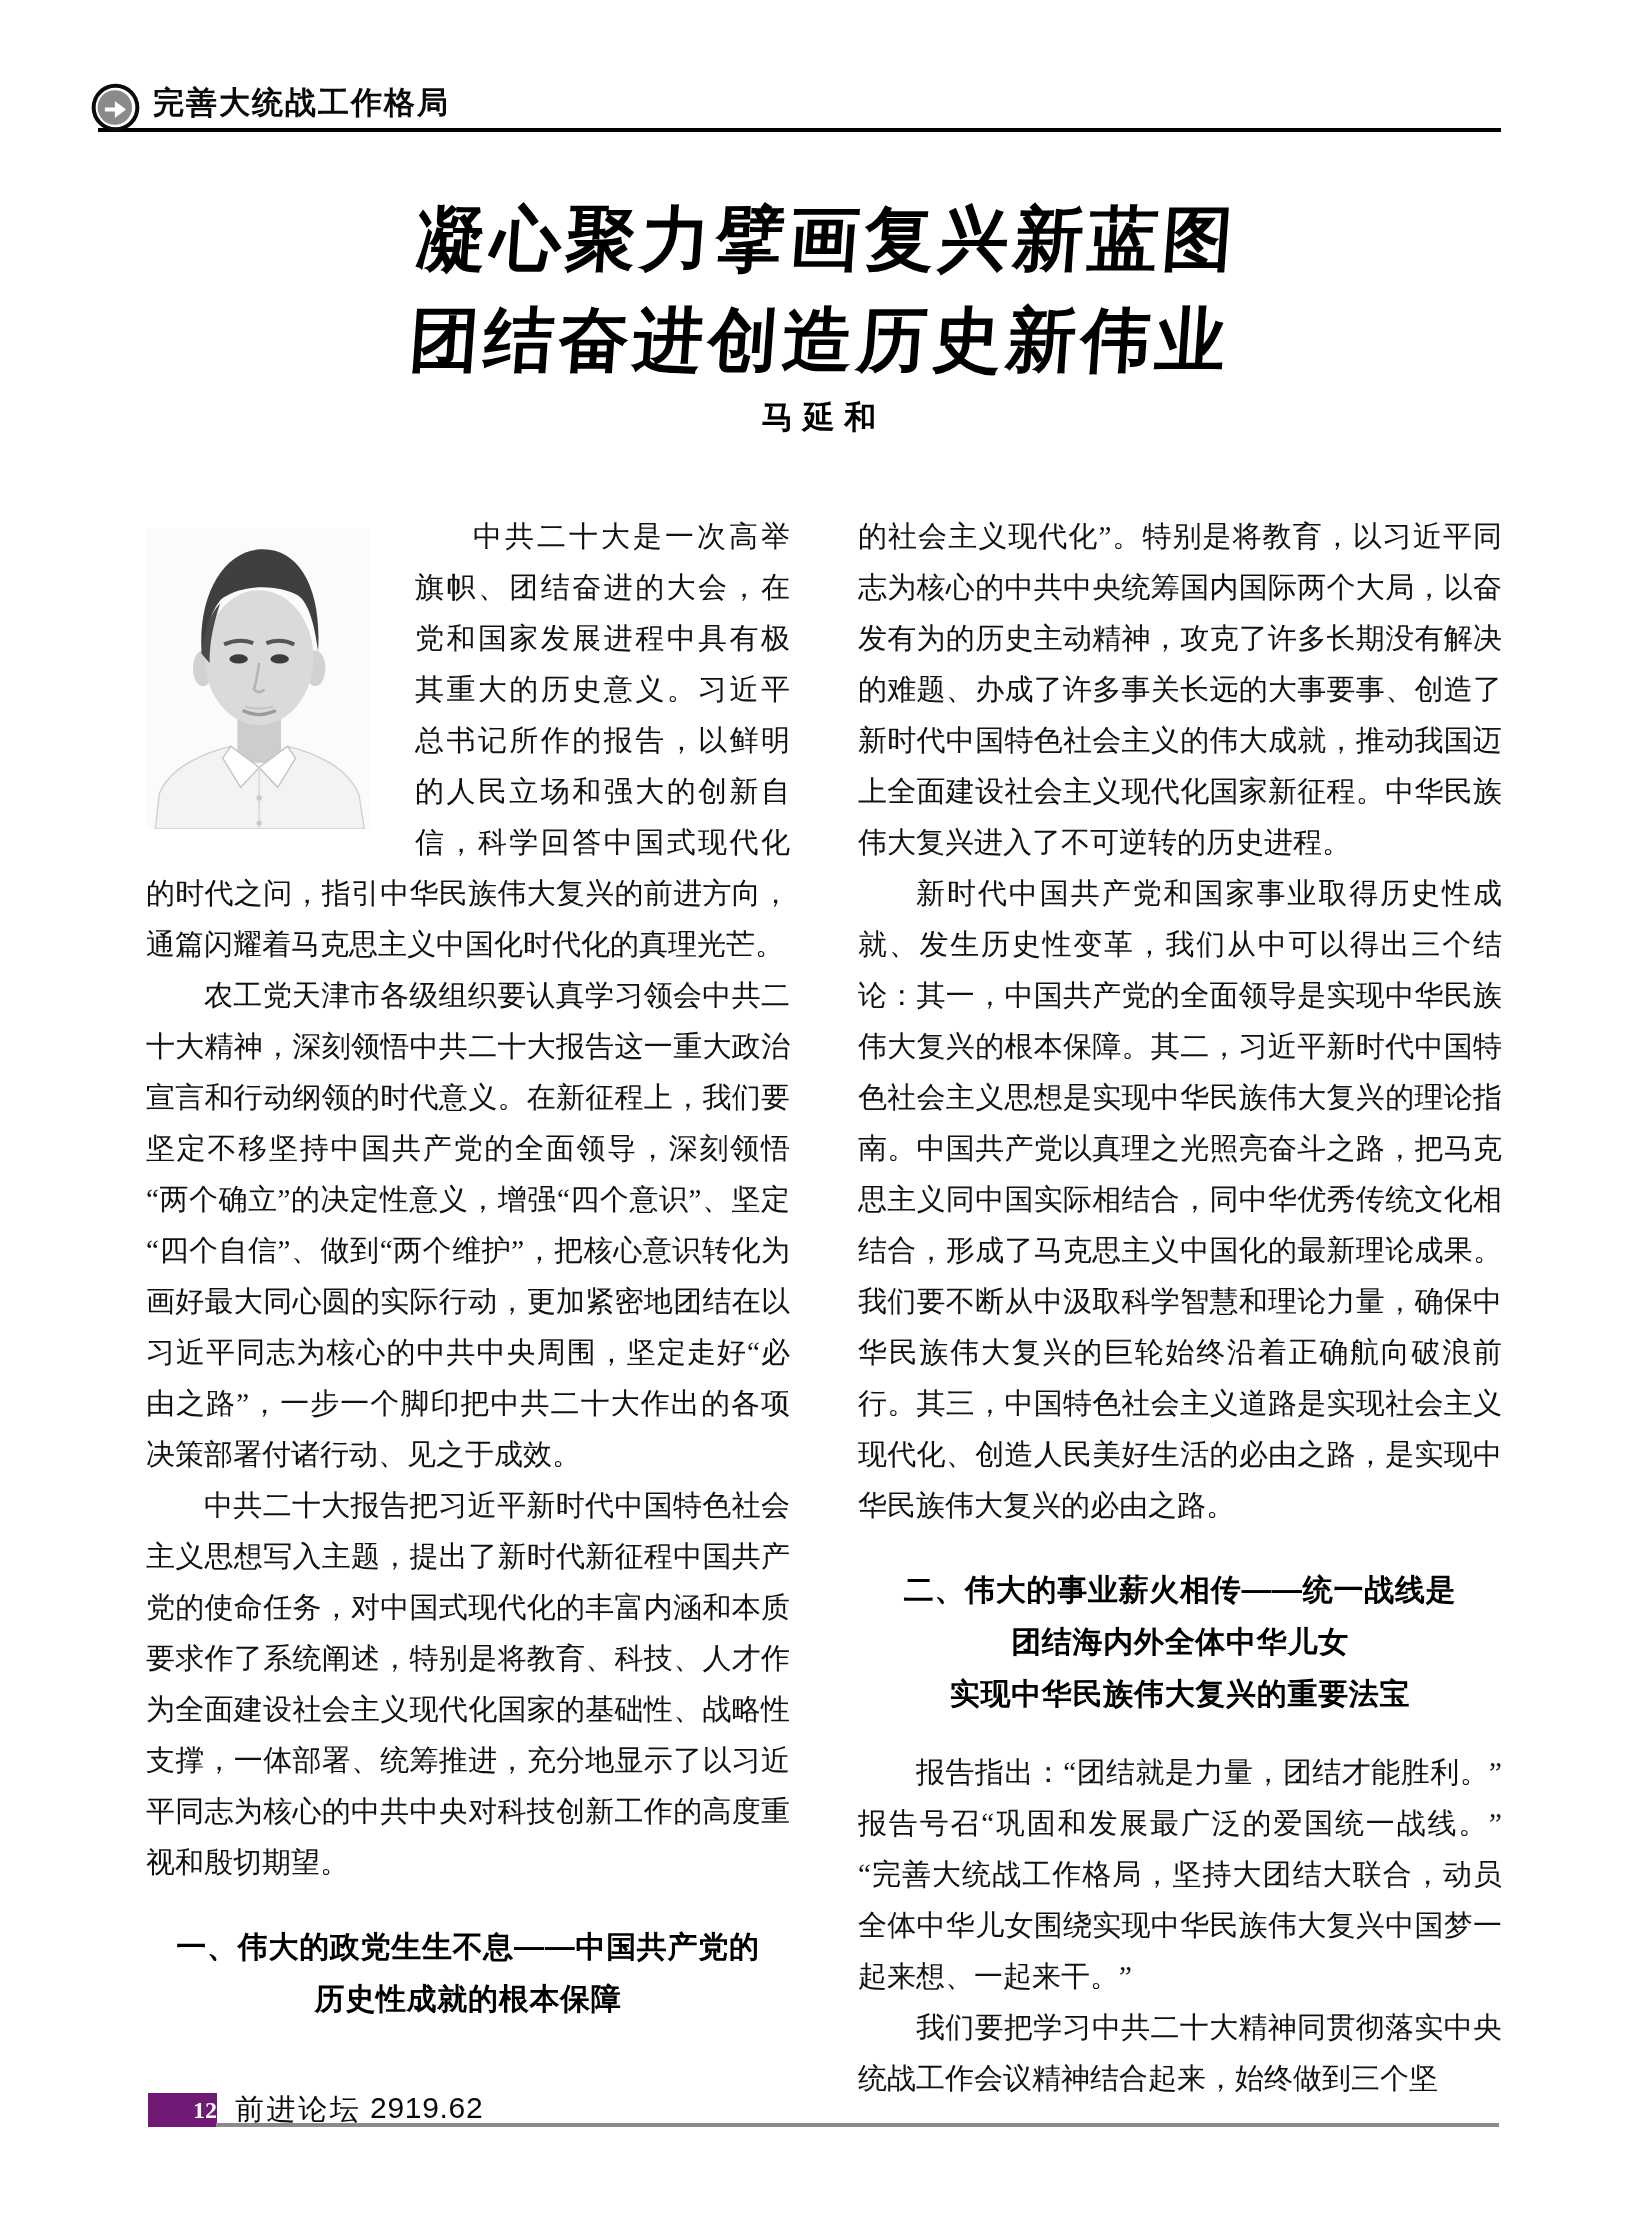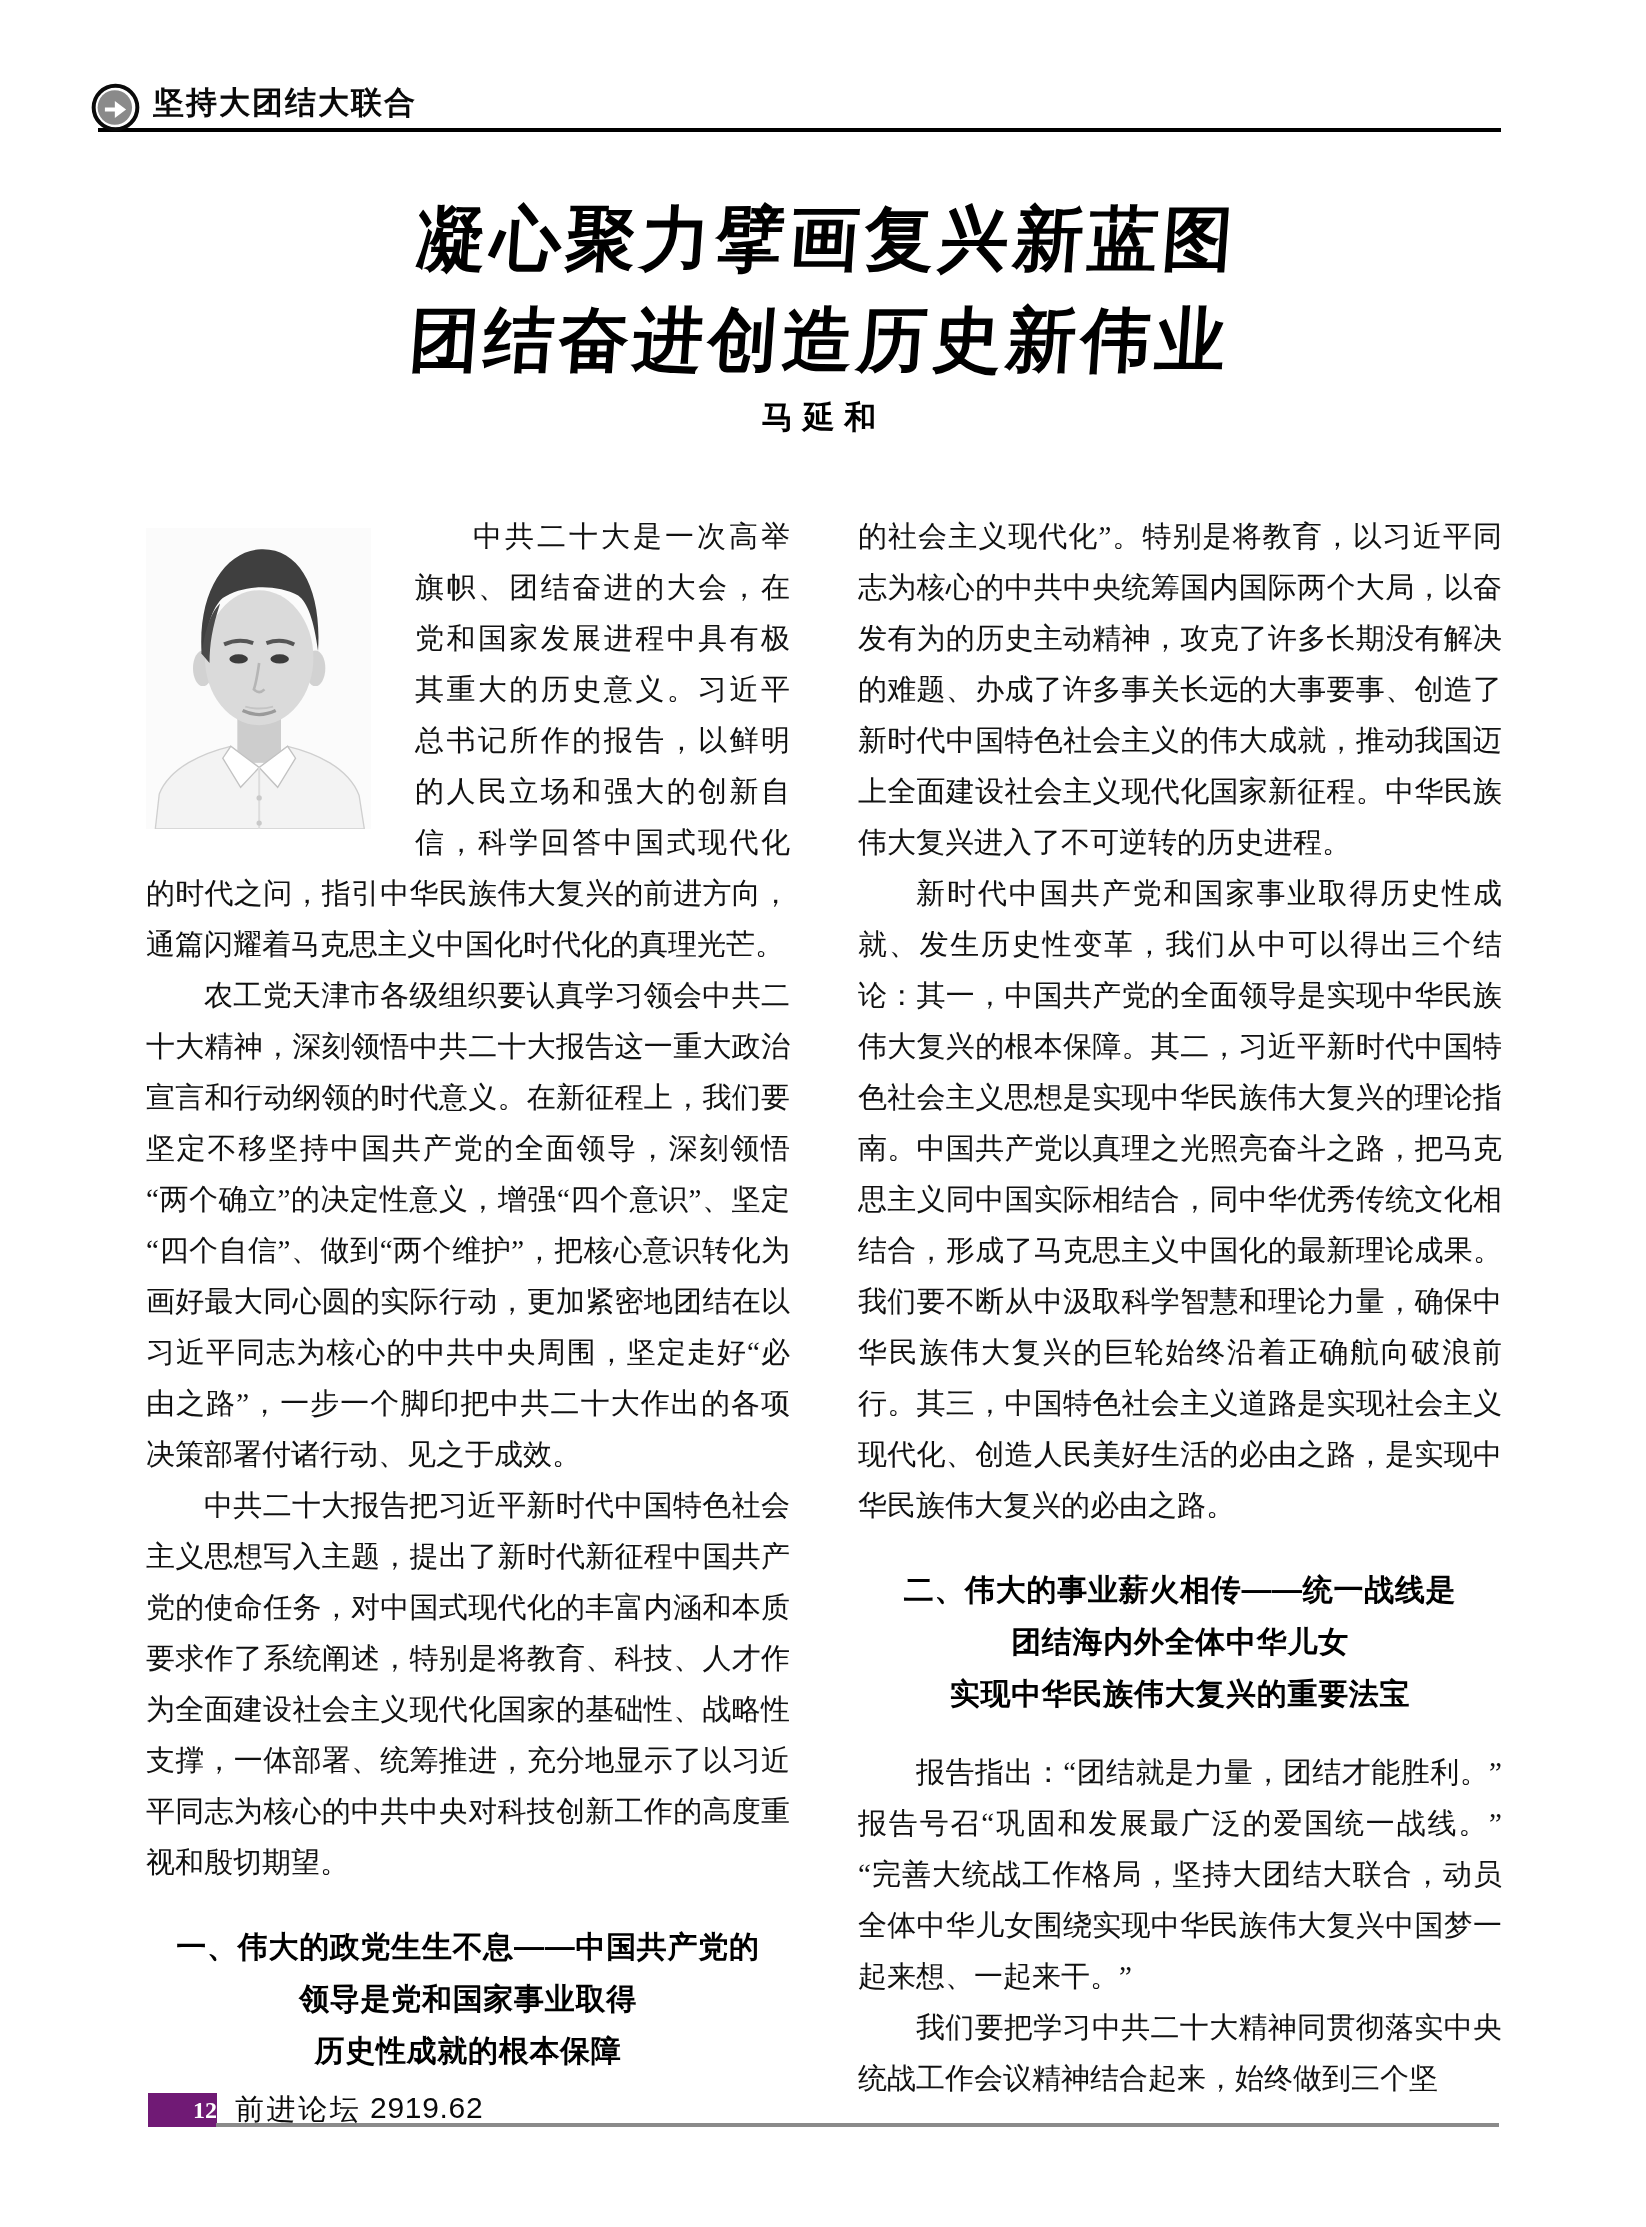--- a/index.html
+++ b/index.html
@@ -92,21 +92,21 @@
 
 <div class="page">
 
   <div class="header-icon">
     <svg width="49" height="49" viewBox="0 0 74 74">
       <circle cx="37" cy="37" r="33" fill="none" stroke="#0a0a0a" stroke-width="6"></circle>
       <circle cx="36" cy="37" r="26" fill="#8a8a8a"></circle>
       <path d="M21 37 h15 v-10 l17 13 -17 13 v-10 h-15 z" fill="#ffffff"></path>
     </svg>
   </div>
-  <div class="header-label">坚持大团结大联合</div>
+  <div class="header-label">完善大统战工作格局</div>
   <div class="header-rule"></div>
 
   <div class="article-title">
     <div>凝心聚力擘画复兴新蓝图</div>
     <div>团结奋进创造历史新伟业</div>
   </div>
   <div class="article-author">马延和</div>
 
   <div class="col col-left">
     <div class="photo-float">
@@ -142,21 +142,20 @@
 
         <path d="M146 276 q25 12 50 0" stroke="#9a9a9a" stroke-width="5" fill="none"></path>
         <path d="M150 270 q21 6 42 0" stroke="#c4c4c4" stroke-width="3" fill="none"></path>
       </svg>
     </div>
     <p>中共二十大是一次高举旗帜、团结奋进的大会，在党和国家发展进程中具有极其重大的历史意义。习近平总书记所作的报告，以鲜明的人民立场和强大的创新自信，科学回答中国式现代化的时代之问，指引中华民族伟大复兴的前进方向，通篇闪耀着马克思主义中国化时代化的真理光芒。</p>
     <p>农工党天津市各级组织要认真学习领会中共二十大精神，深刻领悟中共二十大报告这一重大政治宣言和行动纲领的时代意义。在新征程上，我们要坚定不移坚持中国共产党的全面领导，深刻领悟“两个确立”的决定性意义，增强“四个意识”、坚定“四个自信”、做到“两个维护”，把核心意识转化为画好最大同心圆的实际行动，更加紧密地团结在以习近平同志为核心的中共中央周围，坚定走好“必由之路”，一步一个脚印把中共二十大作出的各项决策部署付诸行动、见之于成效。</p>
     <p>中共二十大报告把习近平新时代中国特色社会主义思想写入主题，提出了新时代新征程中国共产党的使命任务，对中国式现代化的丰富内涵和本质要求作了系统阐述，特别是将教育、科技、人才作为全面建设社会主义现代化国家的基础性、战略性支撑，一体部署、统筹推进，充分地显示了以习近平同志为核心的中共中央对科技创新工作的高度重视和殷切期望。</p>
     <div class="section-heading">
       <div>一、伟大的政党生生不息——中国共产党的</div>
-      <div>领导是党和国家事业取得</div>
       <div>历史性成就的根本保障</div>
     </div>
 
   </div>
 
   <div class="col col-right">
     <p class="continuation">的社会主义现代化”。特别是将教育，以习近平同志为核心的中共中央统筹国内国际两个大局，以奋发有为的历史主动精神，攻克了许多长期没有解决的难题、办成了许多事关长远的大事要事、创造了新时代中国特色社会主义的伟大成就，推动我国迈上全面建设社会主义现代化国家新征程。中华民族伟大复兴进入了不可逆转的历史进程。</p>
     <p>新时代中国共产党和国家事业取得历史性成就、发生历史性变革，我们从中可以得出三个结论：其一，中国共产党的全面领导是实现中华民族伟大复兴的根本保障。其二，习近平新时代中国特色社会主义思想是实现中华民族伟大复兴的理论指南。中国共产党以真理之光照亮奋斗之路，把马克思主义同中国实际相结合，同中华优秀传统文化相结合，形成了马克思主义中国化的最新理论成果。我们要不断从中汲取科学智慧和理论力量，确保中华民族伟大复兴的巨轮始终沿着正确航向破浪前行。其三，中国特色社会主义道路是实现社会主义现代化、创造人民美好生活的必由之路，是实现中华民族伟大复兴的必由之路。</p>
     <div class="section-heading">
       <div>二、伟大的事业薪火相传——统一战线是</div>

